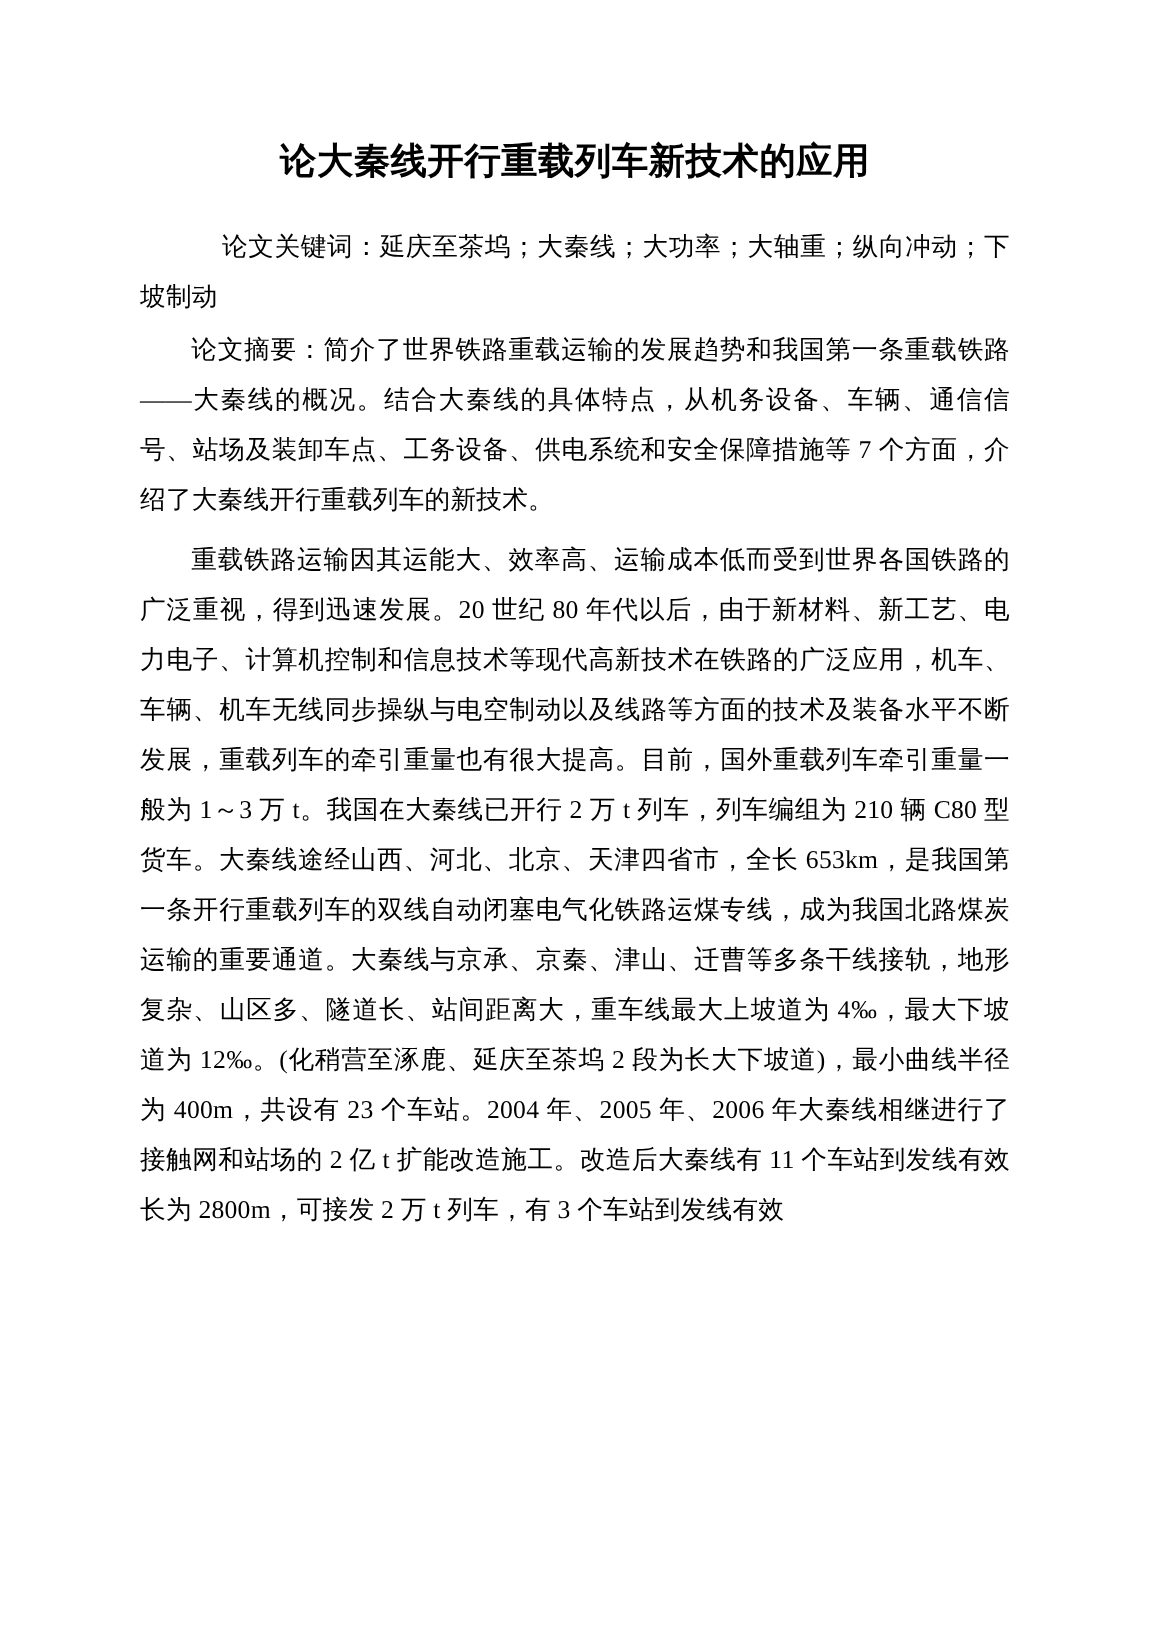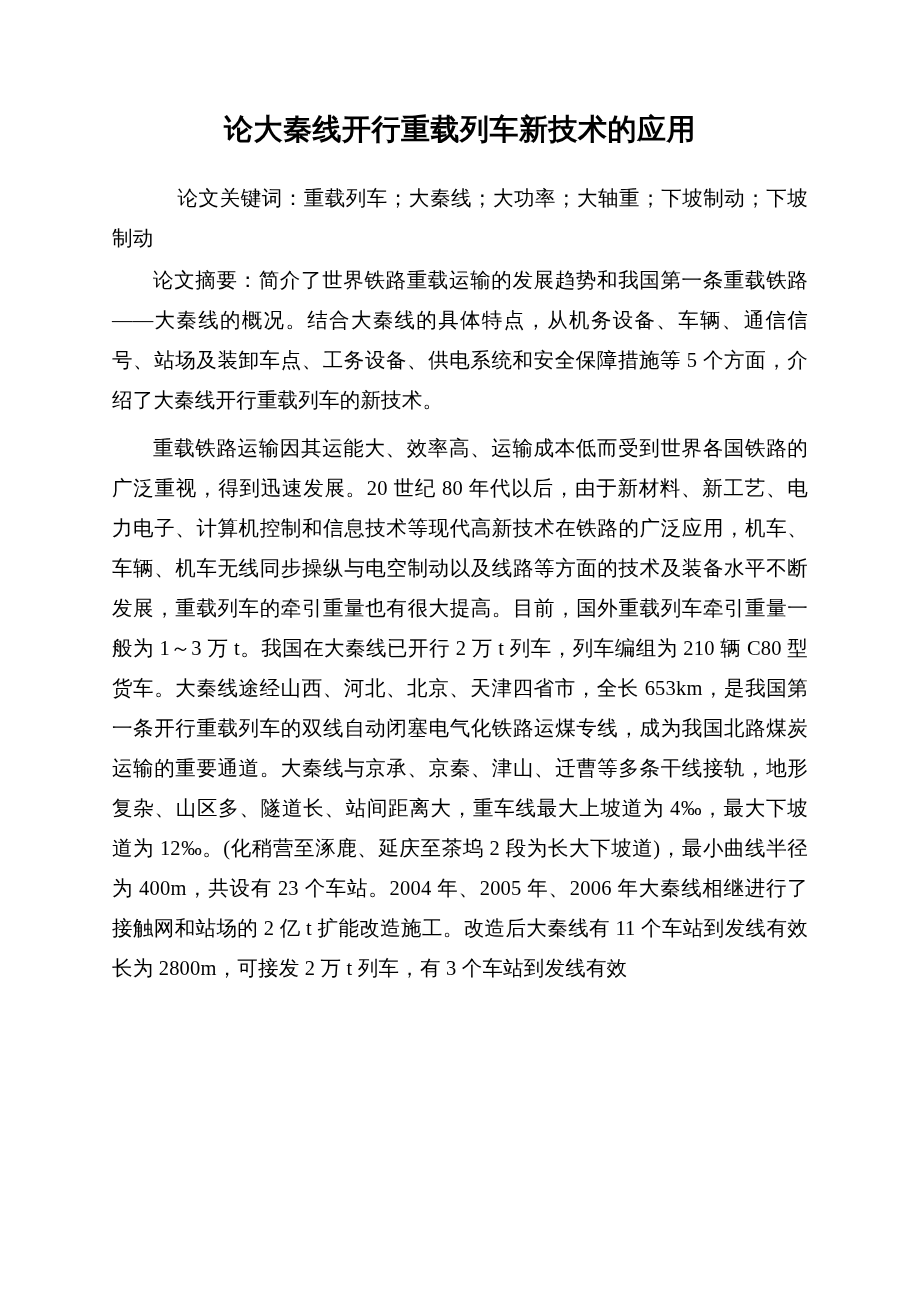--- a/index.html
+++ b/index.html
@@ -51,19 +51,19 @@
     text-indent: 3.2em;
   }
 </style>
 </head>
 <body>
 
 <div class="page">
 
   <h1 class="doc-title">论大秦线开行重载列车新技术的应用</h1>
 
-  <p class="para keywords tight">论文关键词：重载列车；大秦线；大功率；大轴重；下坡制动；下坡制动</p>
+  <p class="para keywords tight">论文关键词：延庆至茶坞；大秦线；大功率；大轴重；纵向冲动；下坡制动</p>
 
-  <p class="para">论文摘要：简介了世界铁路重载运输的发展趋势和我国第一条重载铁路——大秦线的概况。结合大秦线的具体特点，从机务设备、车辆、通信信号、站场及装卸车点、工务设备、供电系统和安全保障措施等 5 个方面，介绍了大秦线开行重载列车的新技术。</p>
+  <p class="para">论文摘要：简介了世界铁路重载运输的发展趋势和我国第一条重载铁路——大秦线的概况。结合大秦线的具体特点，从机务设备、车辆、通信信号、站场及装卸车点、工务设备、供电系统和安全保障措施等 7 个方面，介绍了大秦线开行重载列车的新技术。</p>
 
   <p class="para body-main">重载铁路运输因其运能大、效率高、运输成本低而受到世界各国铁路的广泛重视，得到迅速发展。20 世纪 80 年代以后，由于新材料、新工艺、电力电子、计算机控制和信息技术等现代高新技术在铁路的广泛应用，机车、车辆、机车无线同步操纵与电空制动以及线路等方面的技术及装备水平不断发展，重载列车的牵引重量也有很大提高。目前，国外重载列车牵引重量一般为 1～3 万 t。我国在大秦线已开行 2 万 t 列车，列车编组为 210 辆 C80 型货车。大秦线途经山西、河北、北京、天津四省市，全长 653km，是我国第一条开行重载列车的双线自动闭塞电气化铁路运煤专线，成为我国北路煤炭运输的重要通道。大秦线与京承、京秦、津山、迁曹等多条干线接轨，地形复杂、山区多、隧道长、站间距离大，重车线最大上坡道为 4‰，最大下坡道为 12‰。(化稍营至涿鹿、延庆至茶坞 2 段为长大下坡道)，最小曲线半径为 400m，共设有 23 个车站。2004 年、2005 年、2006 年大秦线相继进行了接触网和站场的 2 亿 t 扩能改造施工。改造后大秦线有 11 个车站到发线有效长为 2800m，可接发 2 万 t 列车，有 3 个车站到发线有效</p>
 
 </div>
 
 </body></html>

